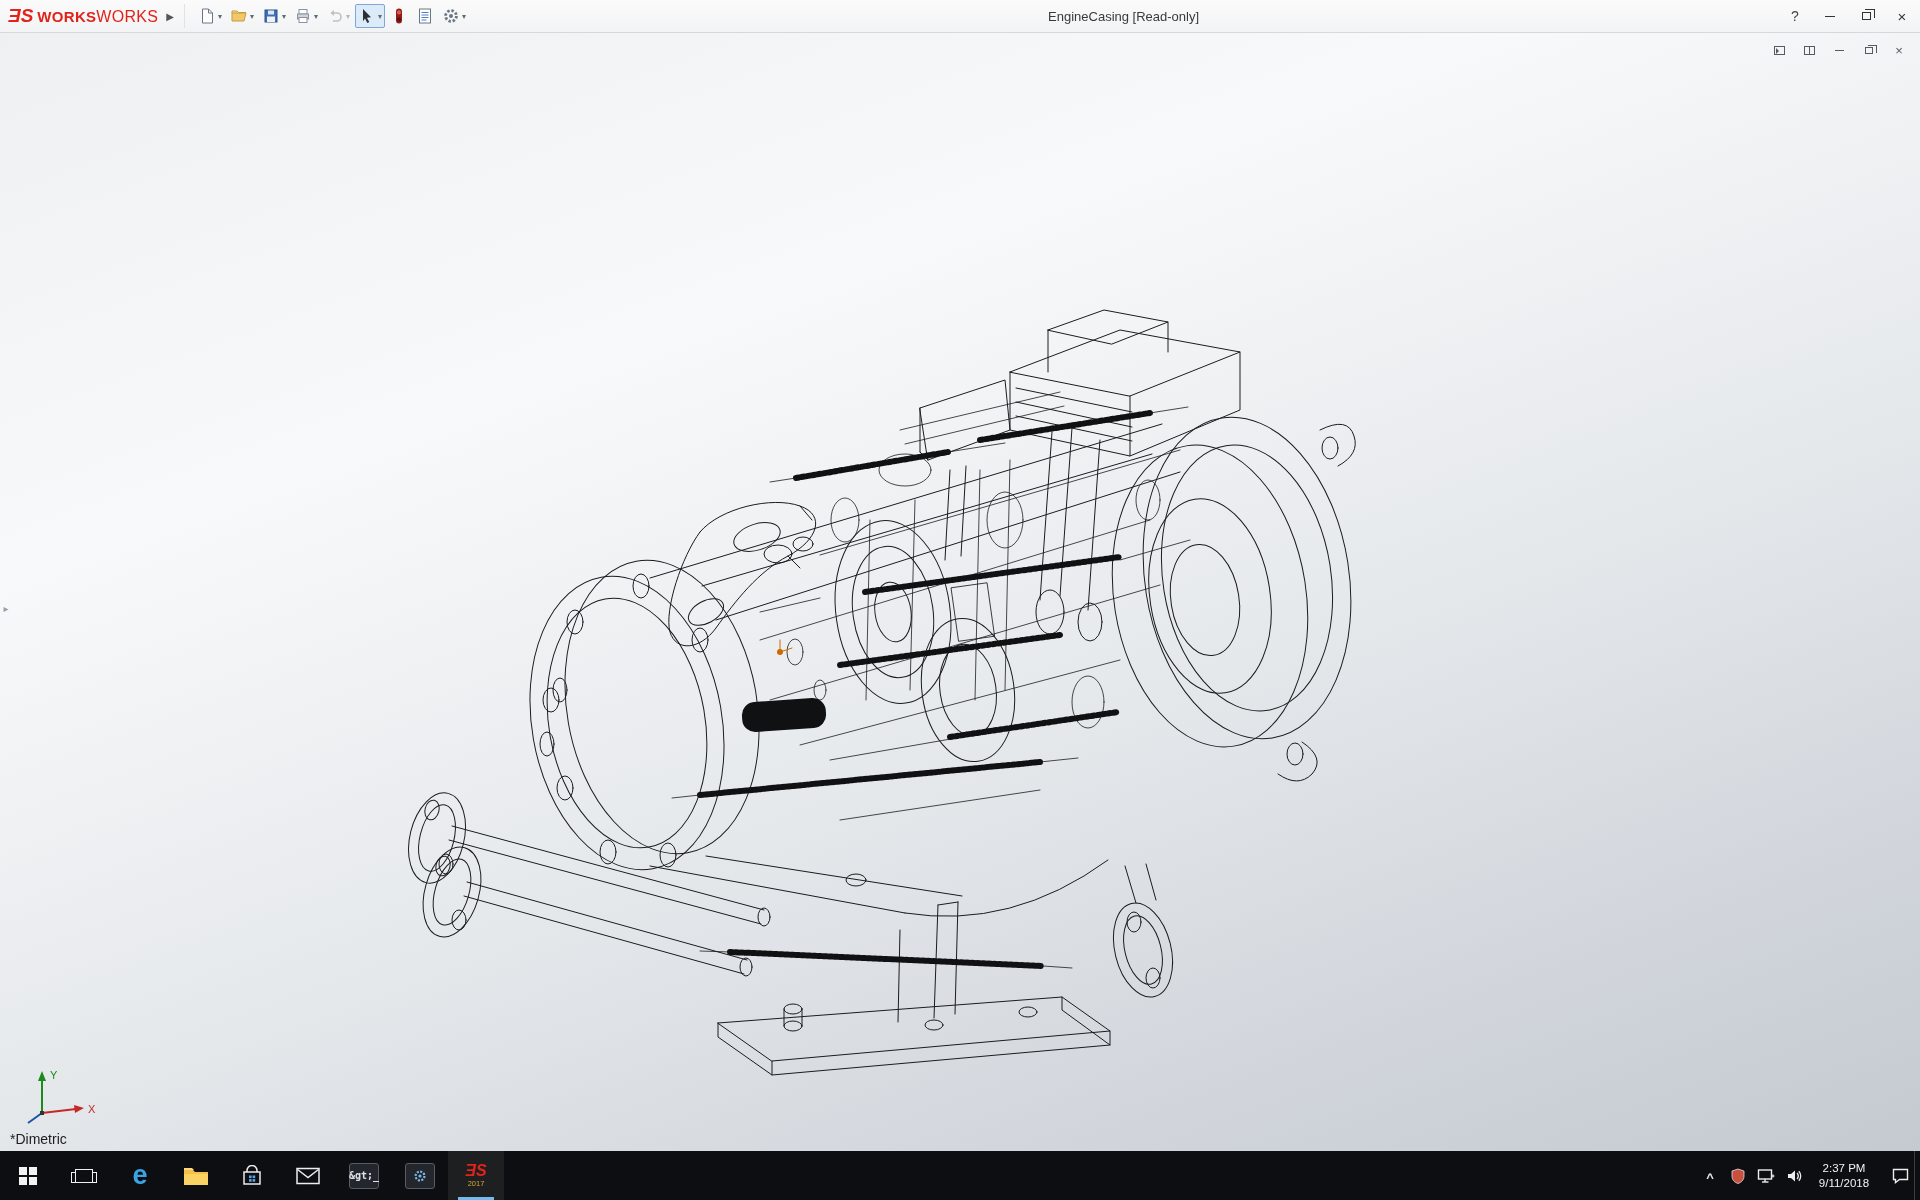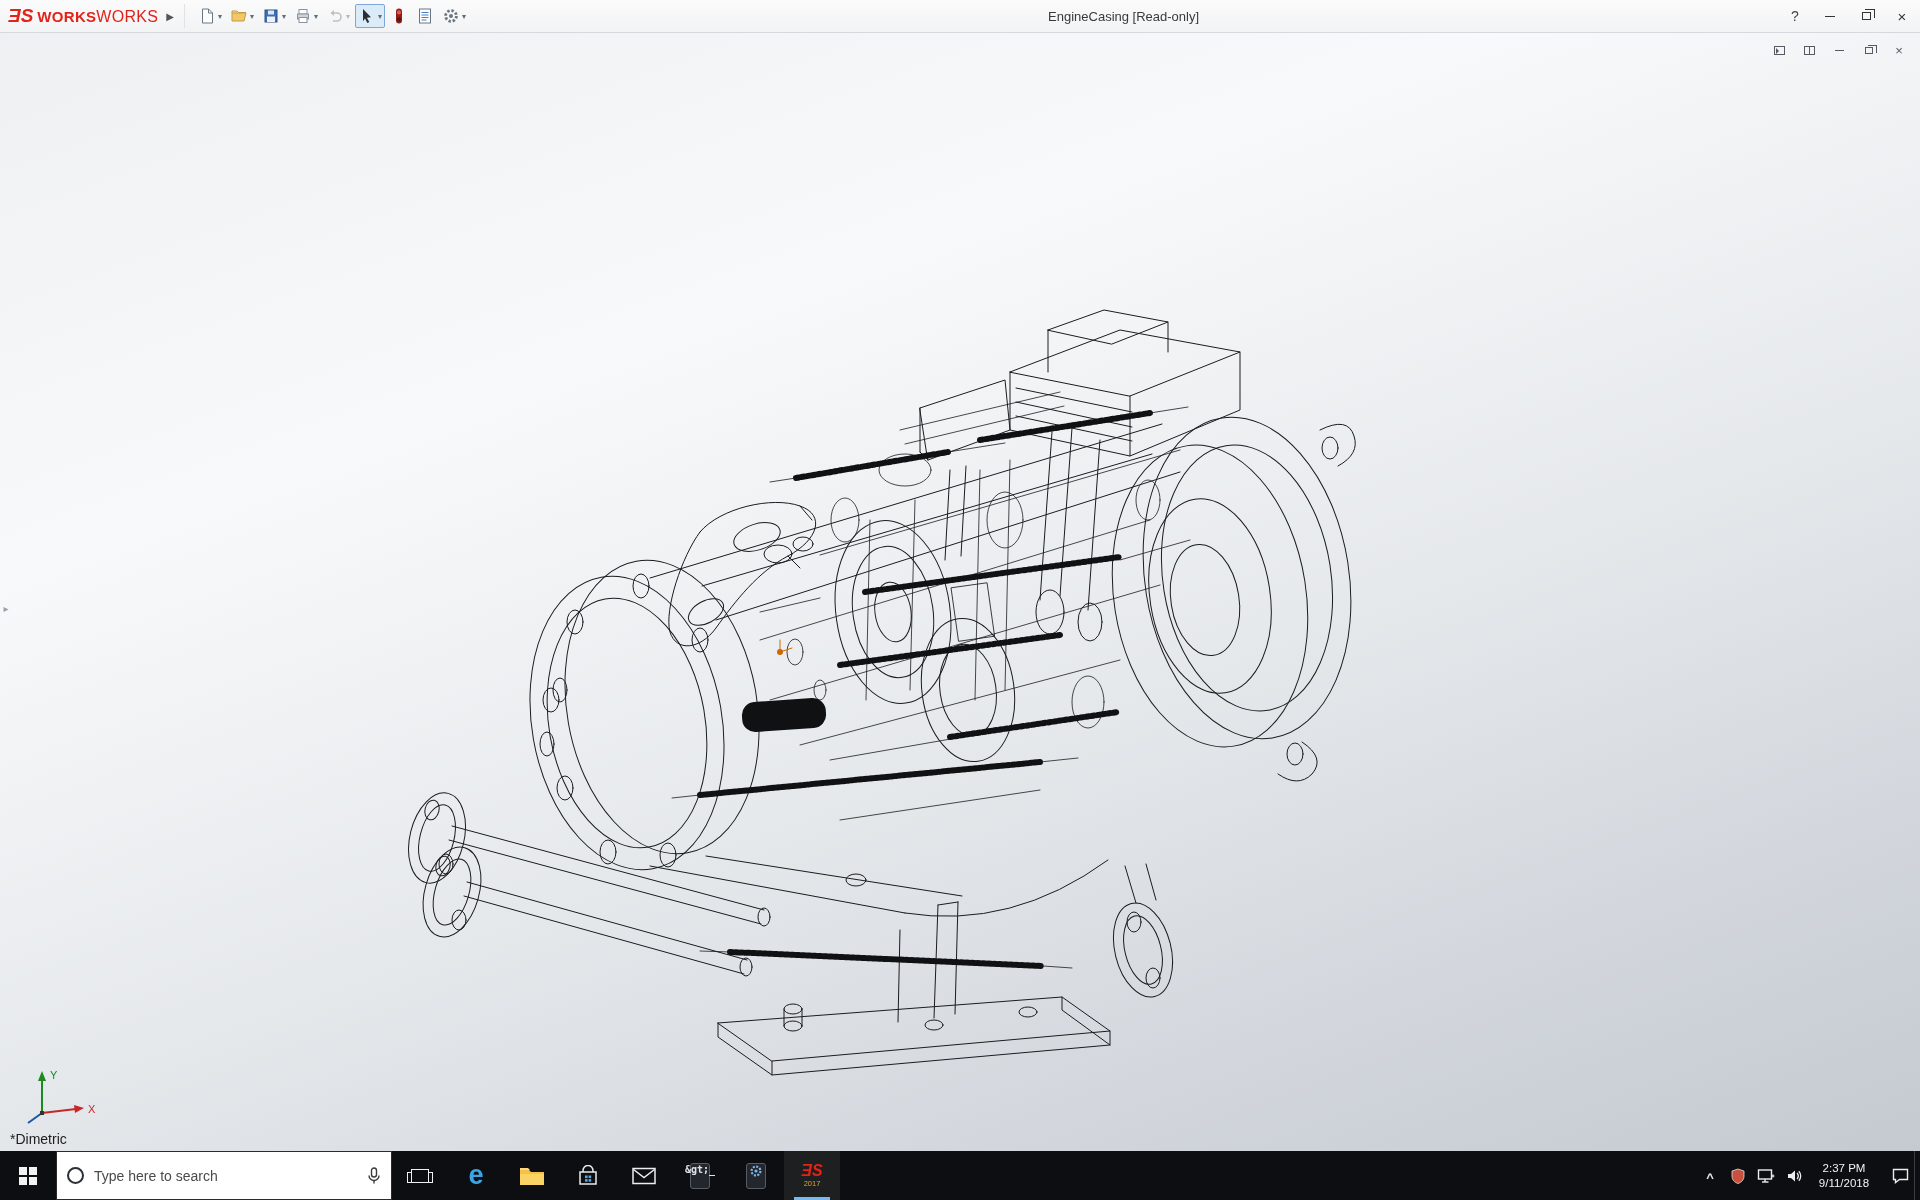--- a/index.html
+++ b/index.html
@@ -63,22 +63,22 @@
   .start-grid { display:grid; grid-template-columns:8px 8px; grid-template-rows:8px 8px; gap:2px; }
   .start-grid span { background:#f2f2f2; }
   .searchbox { width:336px; background:#fff; display:flex; align-items:center; padding:0 10px; gap:10px; border:1px solid #2b2b2b; }
   .searchbox .cortana-ring { width:17px; height:17px; border:2px solid #2b2f36; border-radius:50%; flex:none; }
   .searchbox input { flex:1; border:none; outline:none; font-size:14px; color:#333; background:transparent; font-family:"Liberation Sans",sans-serif; }
   .searchbox input::placeholder { color:#4a4a4a; }
   .taskview-glyph { position:relative; width:18px; height:14px; border:1.5px solid #f0f0f0; }
   .taskview-glyph::before { content:""; position:absolute; right:-5px; top:2px; width:3px; height:9px; border:1.5px solid #f0f0f0; border-left:none; }
   .taskview-glyph::after { content:""; position:absolute; left:-5px; top:2px; width:3px; height:9px; border:1.5px solid #f0f0f0; border-right:none; }
   .edge-e { color:#3aa5e6; font-size:27px; font-weight:bold; line-height:1; }
-  .app-dark { width:20px; height:26px; background:#23262c; border:1px solid #585c64; border-radius:3px;
-              display:flex; align-items:flex-start; justify-content:center; }
+  .app-dark { width:30px; height:26px; background:#23262c; border:1px solid #585c64; border-radius:3px;
+              display:flex; align-items:center; justify-content:center; }
   .console-glyph { color:#dfe3e8; font-size:10px; font-weight:bold; font-family:"DejaVu Sans Mono",monospace; }
   .sw-task { flex-direction:column; gap:0; background:rgba(255,255,255,.07); }
   .sw-mark { color:#e2231a; font-weight:bold; font-style:italic; font-size:16px; line-height:1; }
   .sw-year { color:#d8a62e; font-size:7.5px; line-height:1; margin-top:1px; }
   .active-underline { position:absolute; bottom:0; left:10px; right:10px; height:3px; background:#76b9ed; }
   .tb-spacer { flex:1; }
   .tray-item { width:28px; display:flex; align-items:center; justify-content:center; cursor:pointer; }
   .tray-chevron { color:#e8e8e8; font-size:13px; font-weight:bold; transform:translateY(2px); }
   .clock { width:78px; display:flex; flex-direction:column; align-items:center; justify-content:center;
            font-size:11.5px; line-height:1.25; color:#f2f2f2; padding-right:6px; cursor:default; }
@@ -405,29 +405,20 @@
   <div class="taskbar">
     <div class="tb-btn">
       <span class="start-grid">
           <span></span>
           <span></span>
           <span></span>
           <span></span>
         </span>
     </div>
 
-    <div class="searchbox">
-      <span class="cortana-ring"></span>
-      <input type="text" placeholder="Type here to search" style="">
-      <svg width="14" height="18" viewBox="0 0 14 18">
-        <rect x="4.5" y="1" width="5" height="9" rx="2.5" fill="none" stroke="#3c3c3c" stroke-width="1.4"></rect>
-        <path d="M2 8.5a5 5 0 0 0 10 0" fill="none" stroke="#3c3c3c" stroke-width="1.4"></path>
-        <line x1="7" y1="13.5" x2="7" y2="16.5" stroke="#3c3c3c" stroke-width="1.4"></line>
-      </svg>
-    </div>
 
     <div class="tb-btn">
       <span class="taskview-glyph"></span>
     </div>
 
     <div class="tb-btn">
       <span class="edge-e">e</span>
     </div>
 
     <div class="tb-btn">

